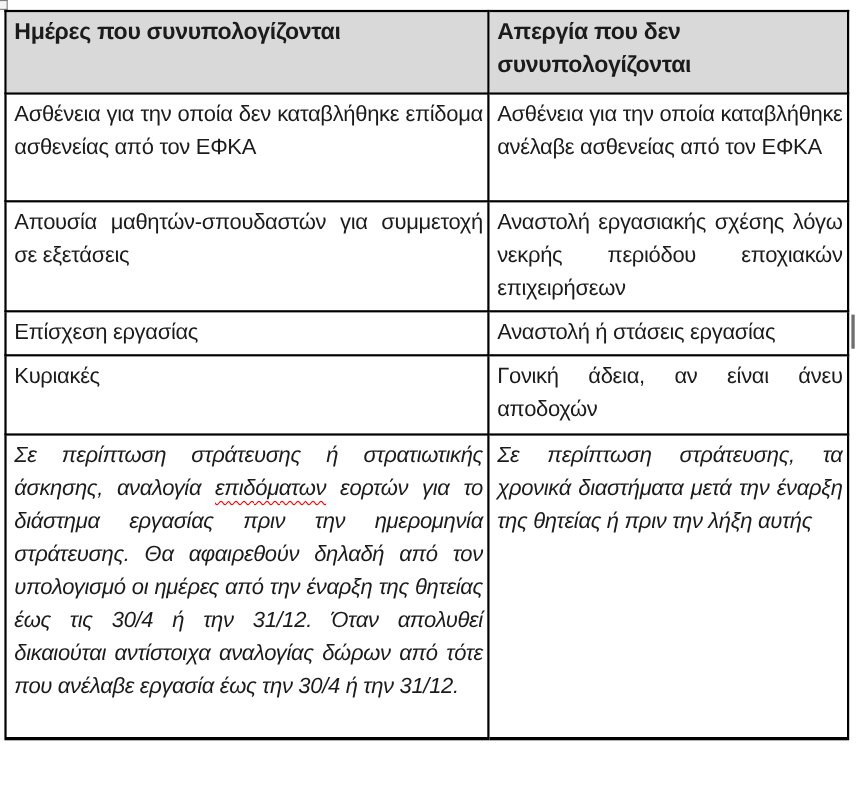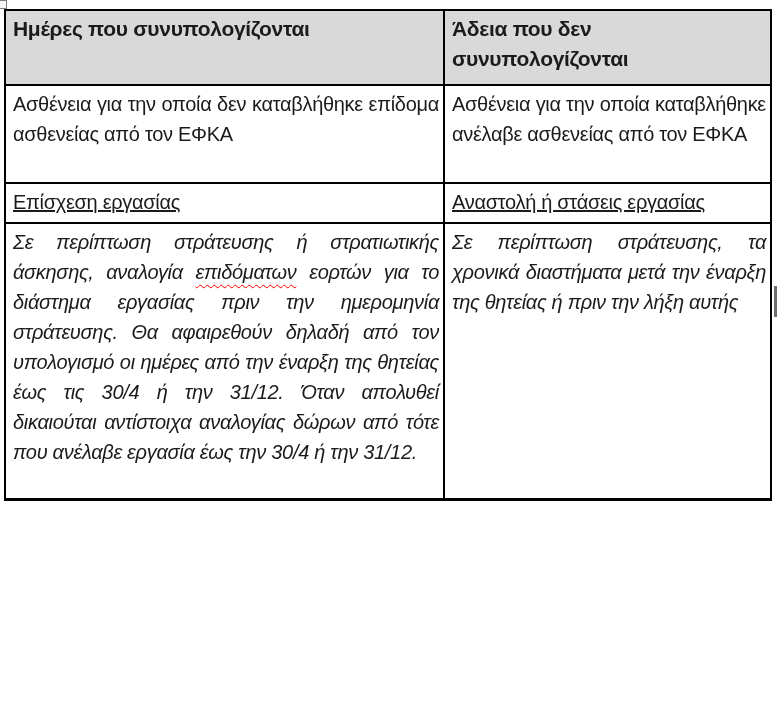--- a/index.html
+++ b/index.html
@@ -52,21 +52,21 @@
   .doc-table thead th {
     background: var(--header-bg);
     font-weight: bold;
     font-size: 21px;
     text-align: left;
     height: 75px;
   }
   tr.row-1 td { height: 98px; }
   tr.row-2 td { height: 100px; }
   tr.row-3 td { height: 41px; }
-  tr.row-4 td { height: 40px; text-decoration: underline; }
+  tr.row-4 td { height: 40px; }
   tr.row-5 td { height: 72px; }
   tr.row-6 td { height: 276px; font-style: italic; }
   tr.row-6 td { border-bottom-width: 3px; }
   .misspelled {
     text-decoration-line: underline;
     text-decoration-style: wavy;
     text-decoration-color: var(--spellcheck);
     text-decoration-thickness: 1px;
     text-underline-offset: 5px;
   }
@@ -86,31 +86,39 @@
   <div class="corner-handle"></div>
 
   <table class="doc-table">
     <colgroup>
         <col class="c-left">
         <col class="c-right">
       </colgroup>
     <thead>
       <tr class="row-0">
         <th>Ημέρες που συνυπολογίζονται</th>
-        <th>Άδεια που δεν συνυπολογίζονται</th>
+        <th>Απεργία που δεν συνυπολογίζονται</th>
       </tr>
     </thead>
     <tbody>
       <tr class="row-1">
         <td><span>Ασθένεια για την οποία δεν καταβλήθηκε επίδομα ασθενείας από τον ΕΦΚΑ</span></td>
         <td><span>Ασθένεια για την οποία καταβλήθηκε ανέλαβε ασθενείας από τον ΕΦΚΑ</span></td>
       </tr>
+      <tr class="row-2">
+        <td><span>Απουσία μαθητών-σπουδαστών για συμμετοχή σε εξετάσεις</span></td>
+        <td><span>Αναστολή εργασιακής σχέσης λόγω νεκρής περιόδου εποχιακών επιχειρήσεων</span></td>
+      </tr>
       <tr class="row-4">
         <td><span>Επίσχεση εργασίας</span></td>
         <td><span>Αναστολή ή στάσεις εργασίας</span></td>
+      </tr>
+      <tr class="row-5">
+        <td><span>Κυριακές</span></td>
+        <td><span>Γονική άδεια, αν είναι άνευ αποδοχών</span></td>
       </tr>
       <tr class="row-6">
         <td><span>Σε περίπτωση στράτευσης ή στρατιωτικής άσκησης, αναλογία </span><span class="misspelled">επιδόματων</span><span> εορτών για το διάστημα εργασίας πριν την ημερομηνία στράτευσης. Θα αφαιρεθούν δηλαδή από τον υπολογισμό οι ημέρες από την έναρξη της θητείας έως τις 30/4 ή την 31/12. Όταν απολυθεί δικαιούται αντίστοιχα αναλογίας δώρων από τότε που ανέλαβε εργασία έως την 30/4 ή την 31/12.</span></td>
         <td><span>Σε περίπτωση στράτευσης, τα χρονικά διαστήματα μετά την έναρξη της θητείας ή πριν την λήξη αυτής</span></td>
       </tr>
     </tbody>
   </table>
 
   <div class="caret-bar"></div>
 

